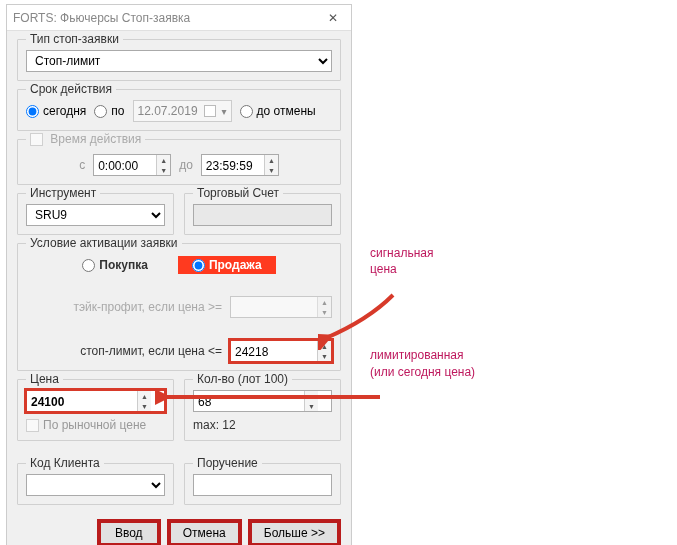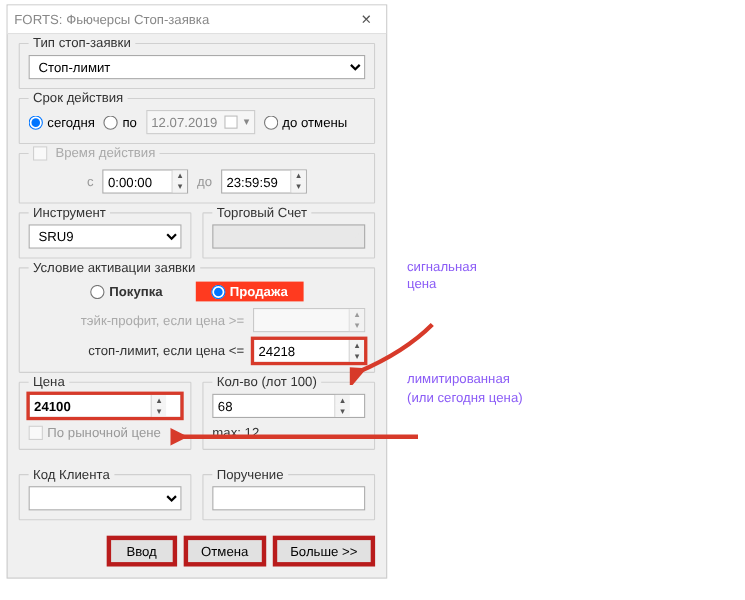--- a/index.html
+++ b/index.html
@@ -24,34 +24,34 @@
   .time-row label { color:#999; }
   .spin { display:flex; align-items:stretch; border:1px solid #aaa; background:#fff; height:22px; }
   .spin input { border:none; outline:none; width:62px; padding:1px 4px; background:transparent; }
   .spin .btns { display:flex; flex-direction:column; width:14px; border-left:1px solid #ccc; }
   .spin .btns span { flex:1; display:flex; align-items:center; justify-content:center; font-size:7px; color:#555; line-height:1; background:#f4f4f4; }
   .hpair { display:flex; gap:10px; }
   .hpair .group { flex:1; }
   .buy-sell { display:flex; gap:30px; justify-content:center; margin-top:2px; }
   .sell-wrap { background:#ff3a1f; padding:2px 14px; display:inline-flex; align-items:center; gap:4px; }
   .sell-wrap label { color:#fff; font-weight:bold; }
-  .cond-row { display:flex; align-items:center; gap:8px; margin-top:6px; }
+  .cond-row { display:flex; align-items:center; gap:8px; margin-top:22px; }
   .cond-row .lbl { flex:1; text-align:right; color:#333; }
   .cond-row .lbl.disabled { color:#aaa; }
   .cond-row .spin input { width:86px; }
   .price-qty { display:flex; gap:10px; }
   .price-qty .group { flex:1; }
   .chk-row { display:flex; align-items:center; gap:4px; margin-top:6px; color:#999; }
   .max-row { margin-top:6px; color:#333; }
   .code-row { display:flex; gap:10px; }
   .code-row .group { flex:1;margin-top:14px; }
   .buttons { display:flex; gap:6px; justify-content:flex-end; padding-top:6px; }
   .btn { border:4px solid #b91c1c; background:#e1e1e1; padding:3px 12px; min-width:64px; text-align:center; }
   .hl-red { outline:3px solid #d73a2a; outline-offset:-1px; }
-  .annotations { position:absolute; left:370px; top:234px; width:300px; font-family: "Comic Sans MS", cursive; font-size:22px; color:#8b5cf6; }
+  .annotations { position:absolute; left:370px; top:245px; width:300px; font-family: "Comic Sans MS", cursive; font-size:22px; color:#be185d; }
   .annotations div { line-height:1.35; }
   .chk-box { width:13px; height:13px; border:1px solid #bbb; background:#fff; display:inline-block; }
   .arrow-svg { position:absolute; pointer-events:none; }
   .smallsel { width:100%; }
   .acct { background:#e8e8e8; color:#e8e8e8; }
   .inst-group select { background:#fff; }
   .spin-wrap { }
   .wide-spin input { width:110px; }
 </style>
 </head>

